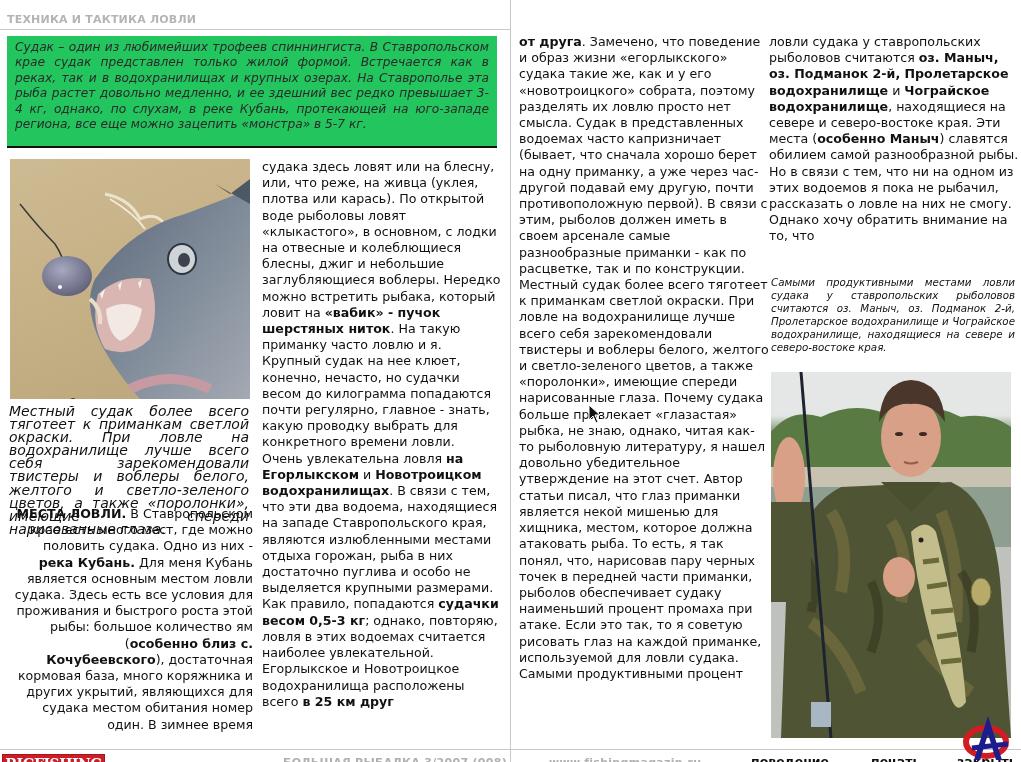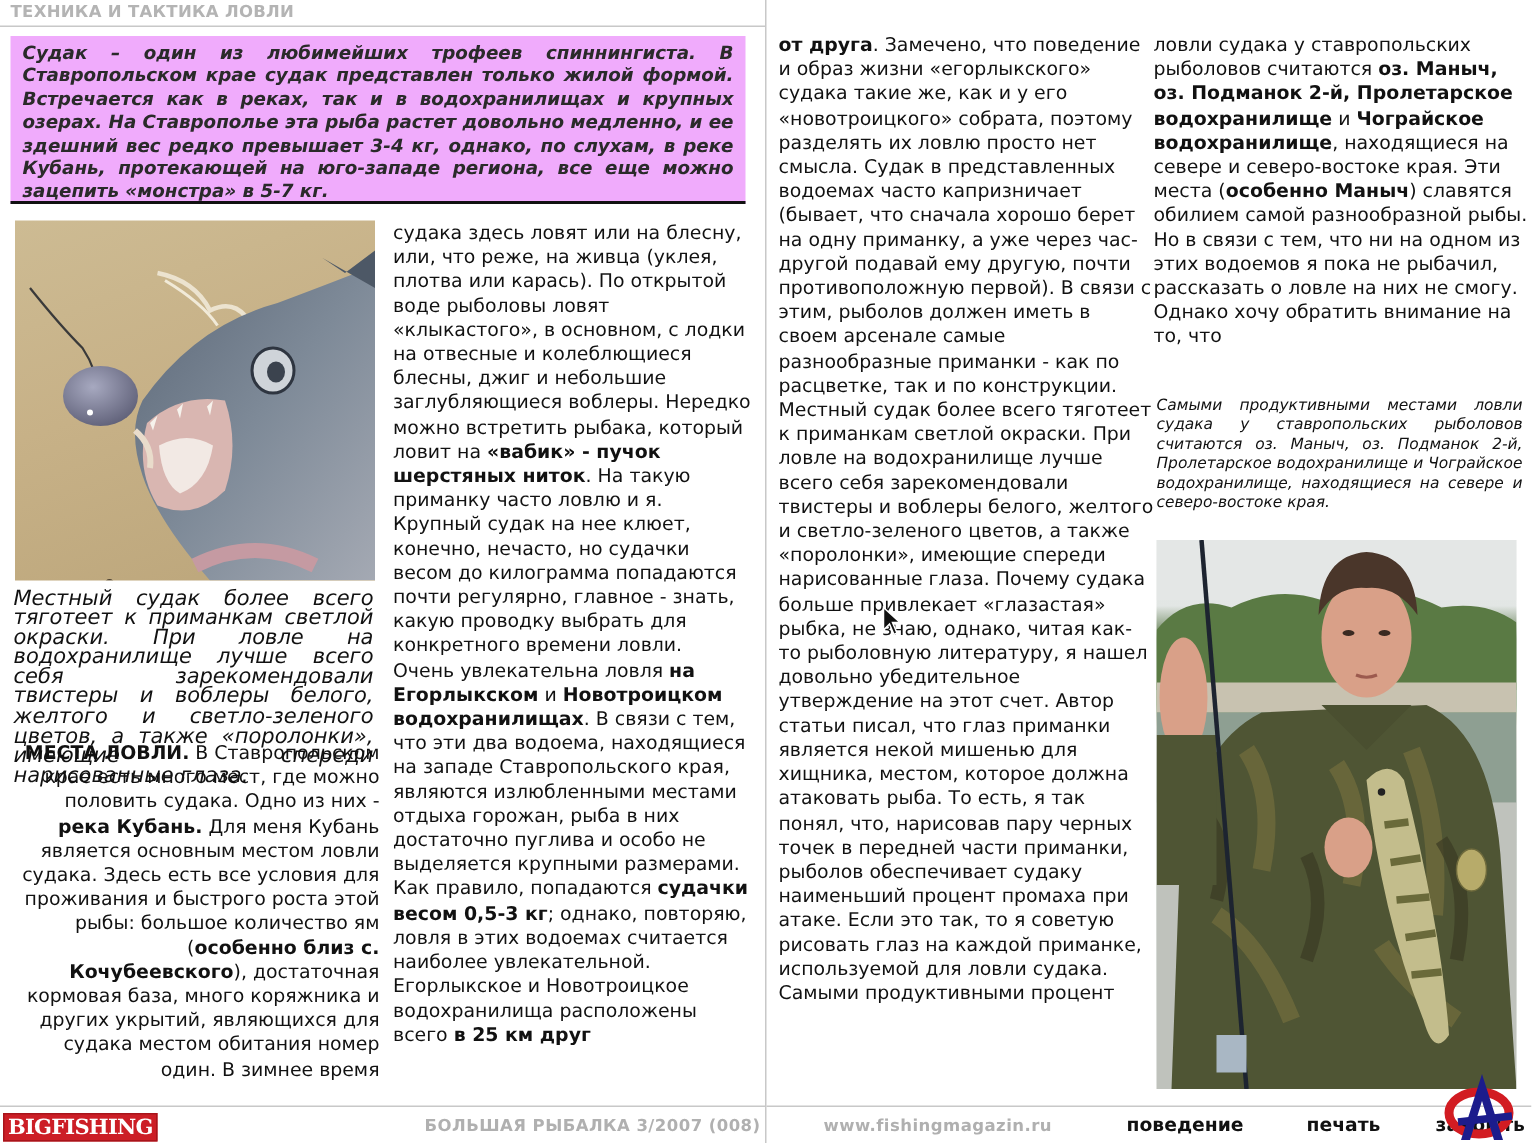--- a/index.html
+++ b/index.html
@@ -1,38 +1,37 @@
 <!DOCTYPE html>
 <html><head>
 <meta charset="utf-8">
 <style>
   * { box-sizing: border-box; margin: 0; padding: 0; }
   html, body { width: 1021px; height: 762px; overflow: hidden; background: #ffffff; }
   body { position: relative; font-family: "DejaVu Sans", sans-serif; color: #111; }
 
-  .page { position: absolute; top: 0; width: 510px; height: 748px; }
+  .page { position: absolute; top: 12px; width: 510px; height: 748px; }
   .page-left { left: 0; }
   .page-right { left: 511px; width: 510px; }
   .spine { position: absolute; left: 510px; top: 0; width: 1px; height: 762px; background: #c8c8c8; }
 
   .running-head {
     position: absolute; top: 0; height: 18px; width: 100%;
     font-size: 11px; font-weight: bold; color: #b4b4b4; letter-spacing: 0.2px;
     line-height: 16px; border-bottom: 1px solid #c8c8c8;
   }
   .page-left .running-head { padding-left: 7px; }
   .page-right .running-head { text-align: right; padding-right: 6px; }
 
   .lead-box {
     position: absolute; left: 7px; top: 24px; width: 490px; height: 112px;
-    background: #f0abfc; border-bottom: 2px solid #111;
+    background: #22c55e; border-bottom: 2px solid #111;
     padding: 4px 8px 0 8px;
     font-size: 12.2px; font-style: italic; line-height: 15.4px; color: #2a2a2a;
     text-align: justify;
-    font-weight: bold;
   }
 
   .photo-fish {
     position: absolute; left: 10px; top: 147px; width: 240px; height: 240px; overflow: hidden;
     background: linear-gradient(160deg, #cdbb93 0%, #c7b187 45%, #bba57a 100%);
   }
   .caption-left {
     position: absolute; left: 9px; top: 393px; width: 240px;
     font-size: 14px; font-style: italic; line-height: 13.1px; color: #111; text-align: justify;
   }

